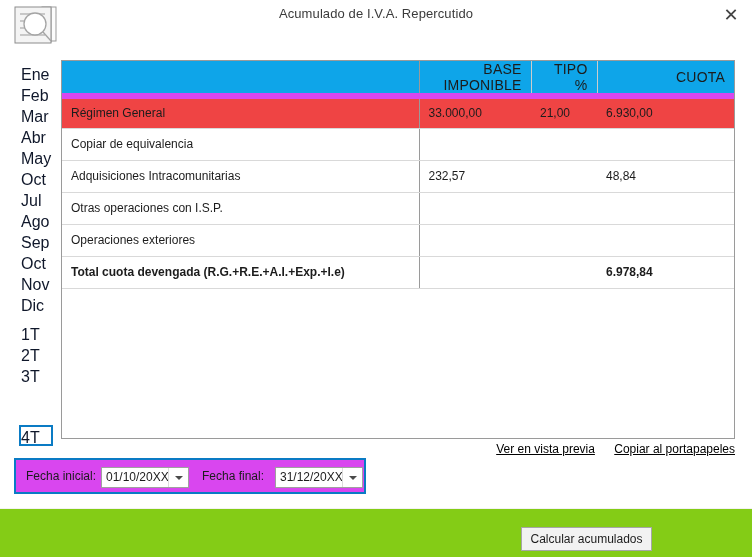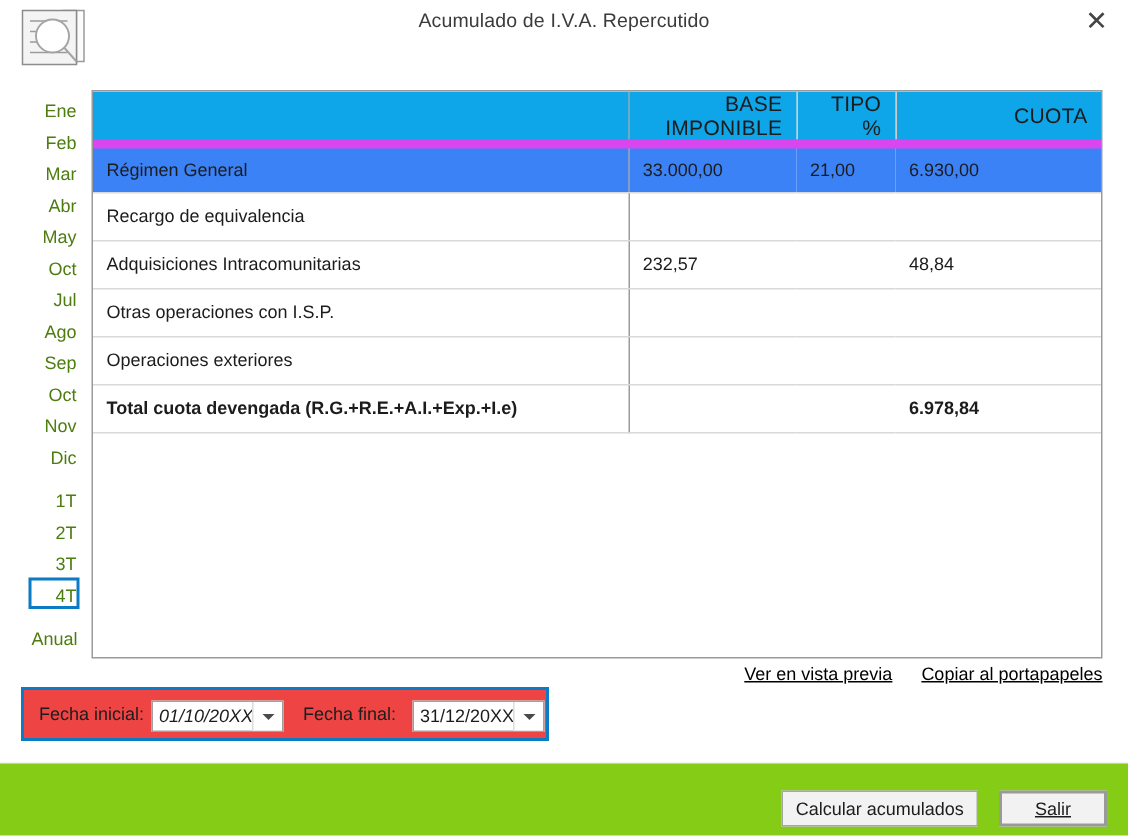--- a/index.html
+++ b/index.html
@@ -31,30 +31,31 @@
   }
   
   .doc-icon{
     position:absolute;left:14px;top:5px;width:90px;height:48px;
   }
   
   .months{
     position:absolute;left:12px;top:62px;width:48px;height:380px;
   }
   .month{
-    height:21px;line-height:21px;text-align:right;
-    font-size:12px;color:#4d7c0f;cursor:pointer;
+    height:21px;line-height:21px;text-align:left;
+    font-size:16px;color:#0f172a;cursor:pointer;
     border:2px solid transparent;
     box-sizing:border-box;
     margin:0 auto;width:34px;
   }
   .month.gap{margin-top:8px;}
   .month.selected{
     border:2px solid #0a7bc4;
     background:#ffffff;
+    margin-top:40px;
   }
   
   .tablewrap{
     position:absolute;left:61px;top:60px;width:674px;height:379px;
     border:1px solid #9a9a9a;
     background:#ffffff;
     box-sizing:border-box;
     overflow:hidden;
   }
   table.grid{
@@ -86,41 +87,41 @@
     vertical-align:middle;
     box-sizing:border-box;
     background:#ffffff;
   }
   table.grid td.concept{
     text-align:left;
     border-right:1px solid #9a9a9a;
     color:#1c1c1c;
   }
   table.grid td.num{text-align:left;color:#1c1c1c;}
-  table.grid tr.hl td{background:#3b82f6;}
+  table.grid tr.hl td{background:#ef4444;}
   table.grid tr.total td{font-weight:bold;border-bottom:1px solid #d9d9d9;}
   table.grid td.base-inset{padding-right:34px;margin-top:32px;}
   .col-concept{width:357px;}
   .col-base{width:112px;}
   .col-tipo{width:66px;}
   .col-cuota{width:137px;}
   
   .links{
     position:absolute;left:61px;top:442px;width:674px;height:18px;
     text-align:right;
   }
   .links a{
     color:#000000;text-decoration:underline;font-size:12px;
     margin-left:16px;cursor:pointer;
   }
   
   .datepanel{
     position:absolute;left:14px;top:458px;width:352px;height:36px;
     border:2px solid #0a7bc4;
-    background:#ef4444;
+    background:#d946ef;
     box-sizing:border-box;
   }
   .dlabel{
     position:absolute;top:9px;font-size:12px;color:#1c1c1c;
   }
   .dcombo{
     position:absolute;top:7px;height:21px;width:88px;
     border:1px solid #a0a0a0;background:#fff;
     box-sizing:border-box;
     font-size:12px;color:#1c1c1c;
@@ -216,21 +217,21 @@
       </tr>
     </thead>
     <tbody>
       <tr class="hl">
         <td class="concept">Régimen General</td>
         <td class="num">33.000,00</td>
         <td class="num">21,00</td>
         <td class="num">6.930,00</td>
       </tr>
       <tr>
-        <td class="concept">Recargo de equivalencia</td>
+        <td class="concept">Copiar de equivalencia</td>
         <td class="num"></td>
         <td class="num"></td>
         <td class="num"></td>
       </tr>
       <tr>
         <td class="concept">Adquisiciones Intracomunitarias</td>
         <td class="num base-inset">232,57</td>
         <td class="num"></td>
         <td class="num">48,84</td>
       </tr>
@@ -256,29 +257,26 @@
   </table>
 </div>
 
 <div class="links">
   <a>Ver en vista previa</a>
   <a>Copiar al portapapeles</a>
 </div>
 
 <div class="datepanel">
   <div class="dlabel" style="left:10px;">Fecha inicial:</div>
-  <div class="dcombo" style="left:85px;font-style:italic;">
+  <div class="dcombo" style="left:85px;">
     <span>01/10/20XX</span>
     <span class="arrowbox"></span>
   </div>
   <div class="dlabel" style="left:186px;">Fecha final:</div>
   <div class="dcombo" style="left:259px;">
     <span>31/12/20XX</span>
     <span class="arrowbox"></span>
   </div>
 </div>
 
 <div class="footer">
   <div class="btn btn-calc">Calcular acumulados</div>
-  <div class="btn btn-salir">
-    <span>Salir</span>
-  </div>
 </div>
 
 </body></html>

